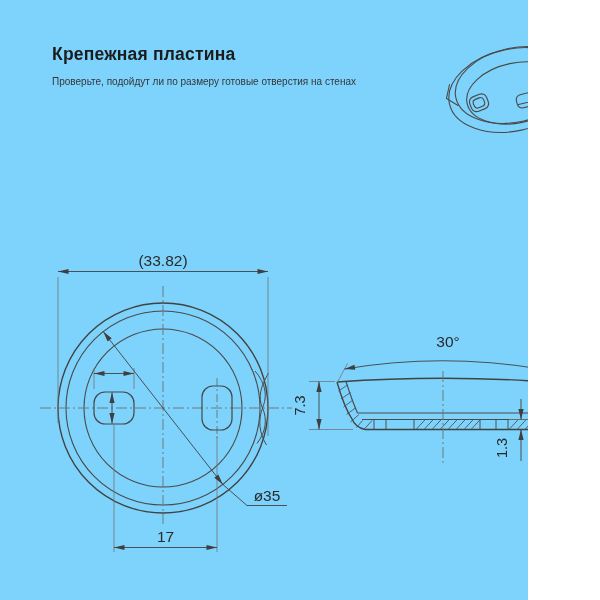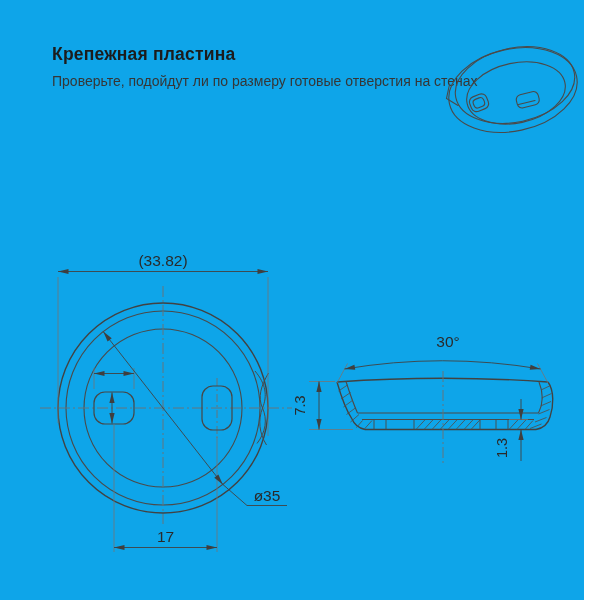--- a/index.html
+++ b/index.html
@@ -1,20 +1,20 @@
 <!DOCTYPE html>
 <html><head>
 <meta charset="utf-8">
 <style>
   html,body{margin:0;padding:0;background:#fff;}
-  .canvas{position:relative;width:584px;height:600px;background:#0ea5e9;overflow:hidden;
+  .canvas{position:relative;width:528px;height:600px;background:#7dd3fc;overflow:hidden;
           font-family:"Liberation Sans",sans-serif;}
   .hdr{position:absolute;left:52px;top:44px;}
   .title{font-size:17.5px;font-weight:700;color:#1c1c1c;letter-spacing:.2px;white-space:nowrap;}
-  .sub{margin-top:9px;font-size:14px;line-height:15.5px;color:#363636;white-space:nowrap;}
+  .sub{margin-top:9px;font-size:10px;line-height:15.5px;color:#363636;white-space:nowrap;}
   svg text{font-family:"Liberation Sans",sans-serif;fill:#2a2a2a;}
   .dimtxt{font-size:15.5px;}
   .dimtxt-sm{font-size:14.5px;}
 </style>
 </head>
 <body>
 
 <div class="canvas">
 
   <div class="hdr">

